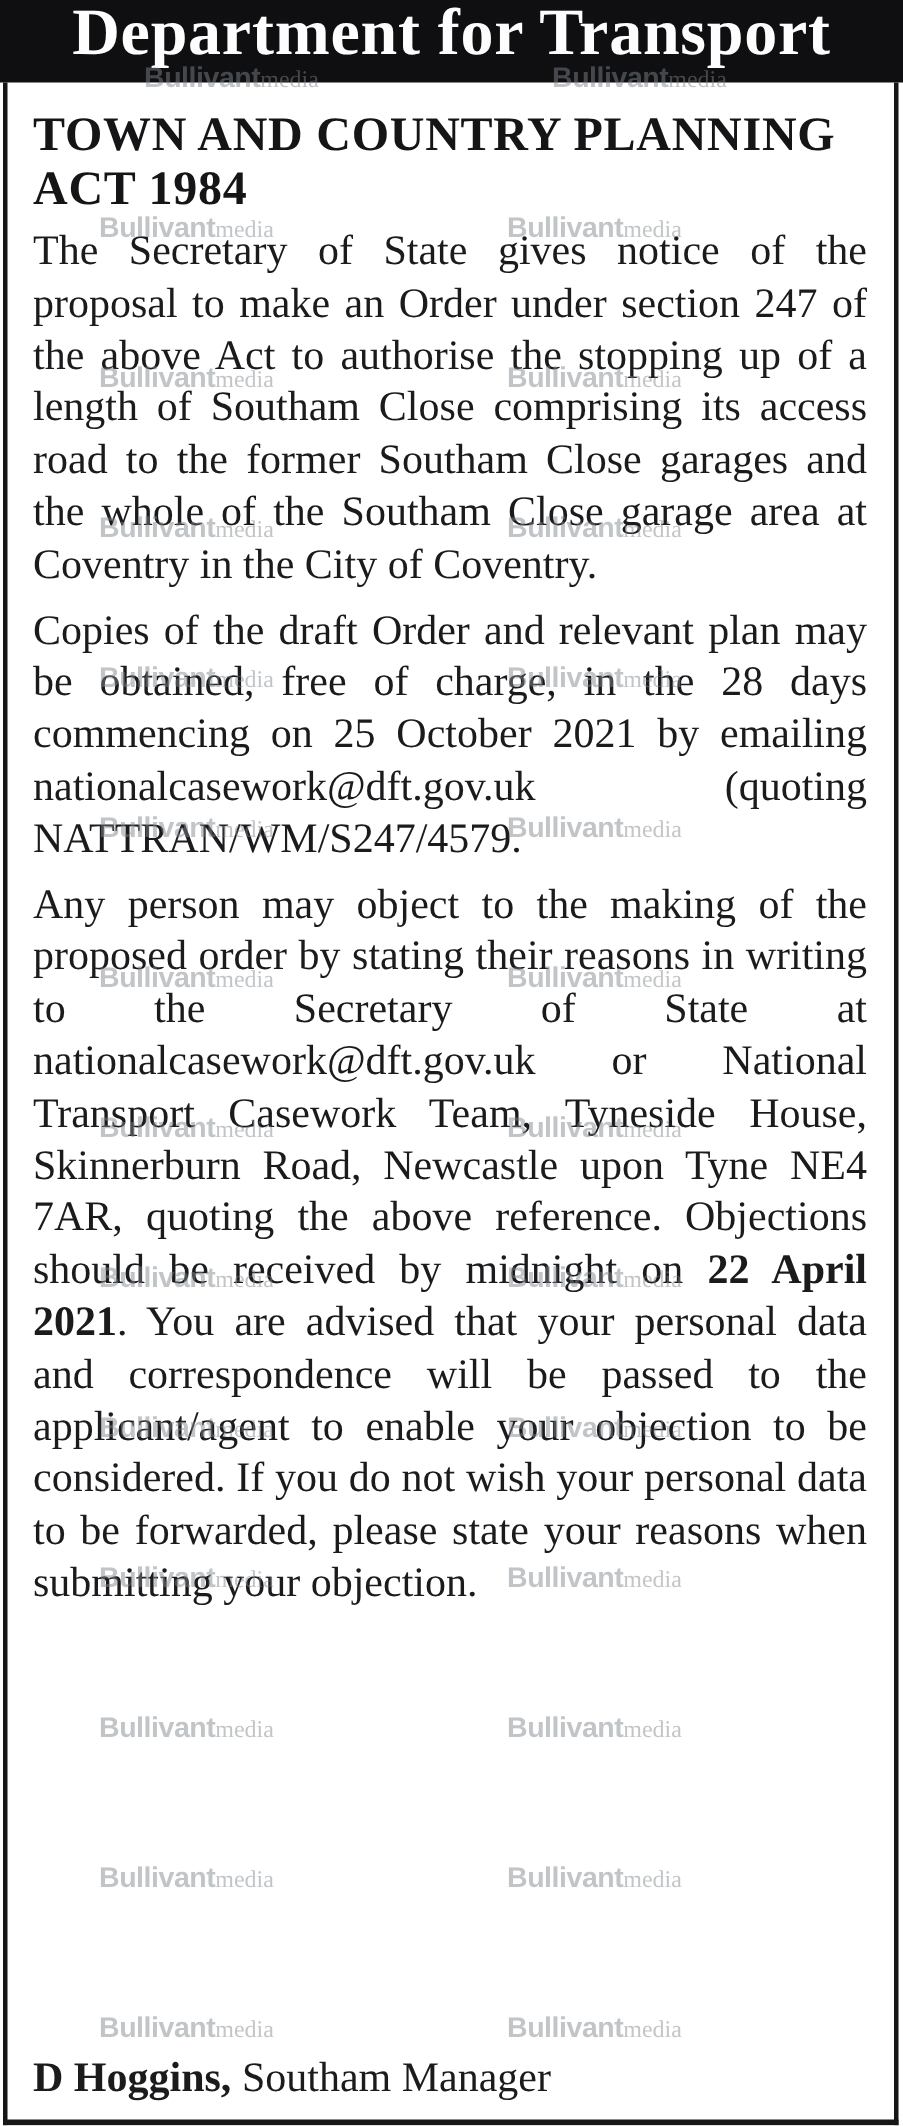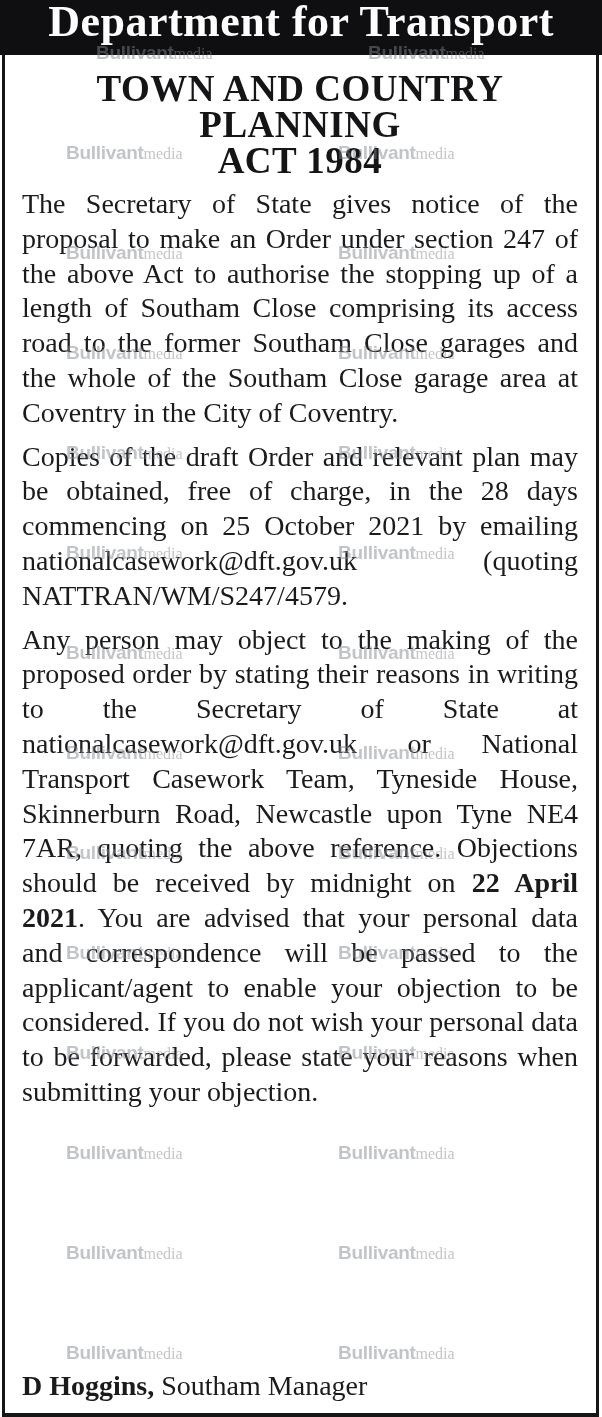--- a/index.html
+++ b/index.html
@@ -41,22 +41,22 @@
     right: 3px;
     bottom: 0;
     border: 3px solid #161616;
     border-top: none;
     border-bottom-width: 4px;
     background: transparent;
     padding: 16px 18px 0 17px;
     z-index: 1;
   }
   .notice-heading {
-    text-align: center;
-    font-size: 37px;
+    text-align: left;
+    font-size: 32px;
     font-weight: 700;
     line-height: 36px;
     letter-spacing: 0.5px;
     margin: 0 0 8px 0;
     color: #151517;
   }
   .body-copy p {
     font-size: 28px;
     line-height: 34.8px;
     text-align: justify;

